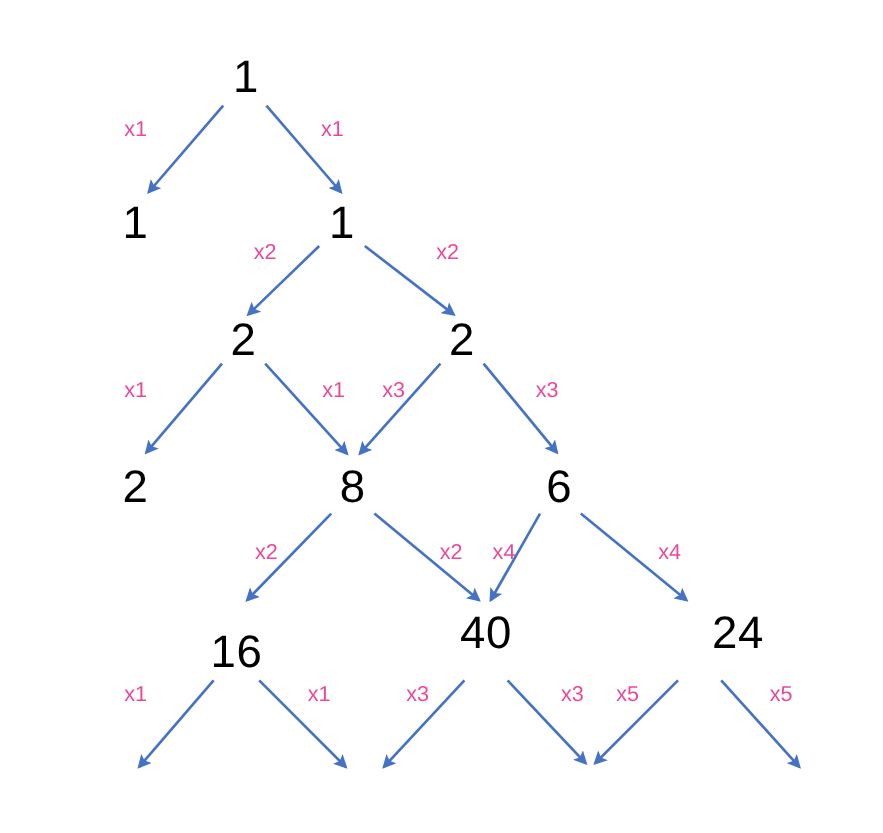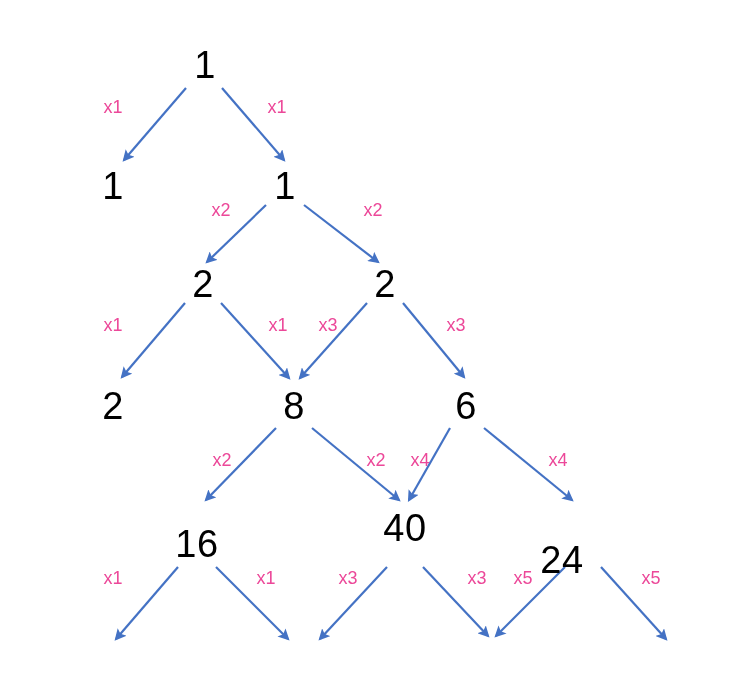--- a/index.html
+++ b/index.html
@@ -84,21 +84,21 @@
       <div class="node" style="left: 205px; top: 65px;">1</div>
       <div class="node" style="left: 113px; top: 186px;">1</div>
       <div class="node" style="left: 285px; top: 186px;">1</div>
       <div class="node" style="left: 203px; top: 284px;">2</div>
       <div class="node" style="left: 385px; top: 284px;">2</div>
       <div class="node" style="left: 113px; top: 406px;">2</div>
       <div class="node" style="left: 294px; top: 406px;">8</div>
       <div class="node" style="left: 466px; top: 406px;">6</div>
       <div class="node" style="left: 197px; top: 528px; margin-top: 16px;">16</div>
       <div class="node" style="left: 405px; top: 528px;">40</div>
-      <div class="node" style="left: 562px; top: 528px; margin-top: 32px;">24</div>
+      <div class="node" style="left: 615px; top: 528px;">24</div>
     </div>
   <div id="labels-layer">
       <div class="edge-label" style="left: 113px; top: 107px;">x1</div>
       <div class="edge-label" style="left: 277px; top: 107px;">x1</div>
       <div class="edge-label" style="left: 221px; top: 210px;">x2</div>
       <div class="edge-label" style="left: 373px; top: 210px;">x2</div>
       <div class="edge-label" style="left: 113px; top: 325px;">x1</div>
       <div class="edge-label" style="left: 278px; top: 325px;">x1</div>
       <div class="edge-label" style="left: 328px; top: 325px;">x3</div>
       <div class="edge-label" style="left: 456px; top: 325px;">x3</div>

